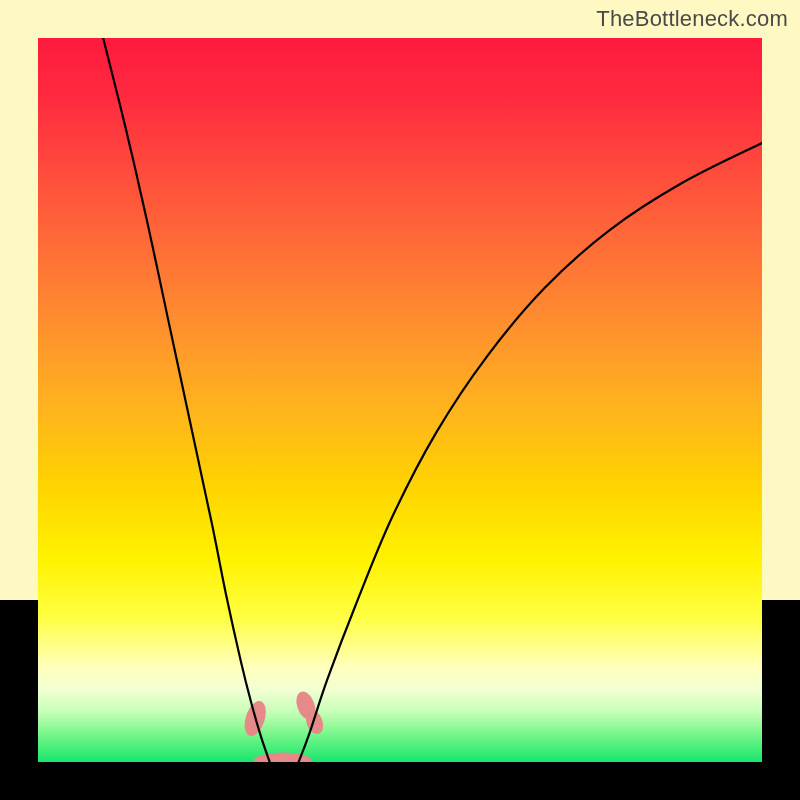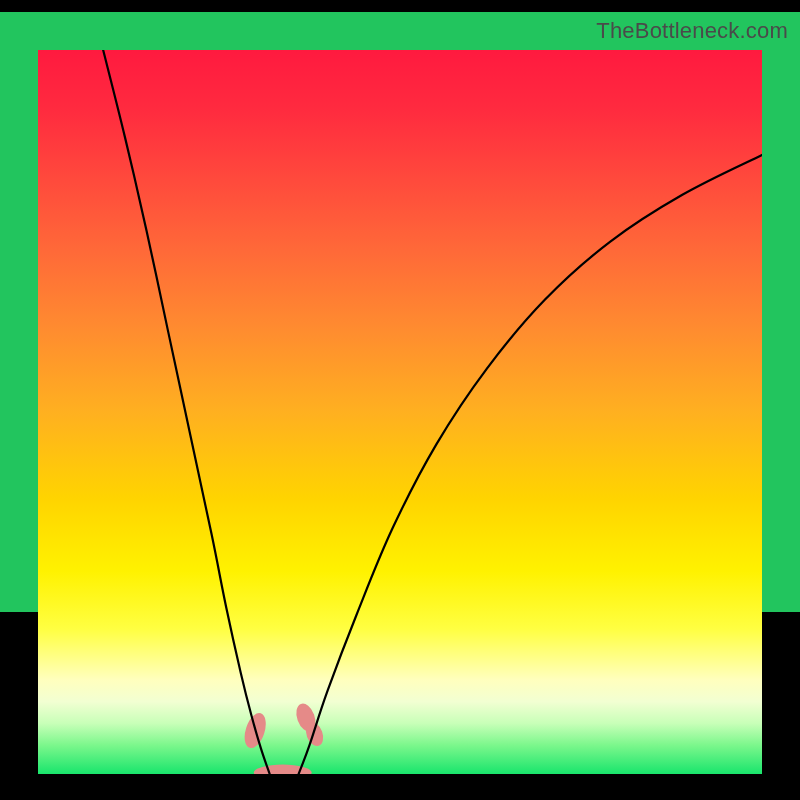--- a/index.html
+++ b/index.html
@@ -6,25 +6,25 @@
     margin: 0;
     padding: 0;
     width: 800px;
     height: 800px;
     background: #000;
     overflow: hidden;
     font-family: Arial, Helvetica, sans-serif;
   }
   .frame {
     position: absolute;
-    top: 12px;
+    top: 0;
     left: 0;
     width: 800px;
     height: 600px;
-    background: #22c55e;
+    background: #fef9c3;
   }
   .plot {
     position: absolute;
     top: 38px;
     left: 38px;
     width: 724px;
     height: 724px;
     background: linear-gradient(to bottom,
       #ff1a3f 0%,
       #ff2a3f 8%,

